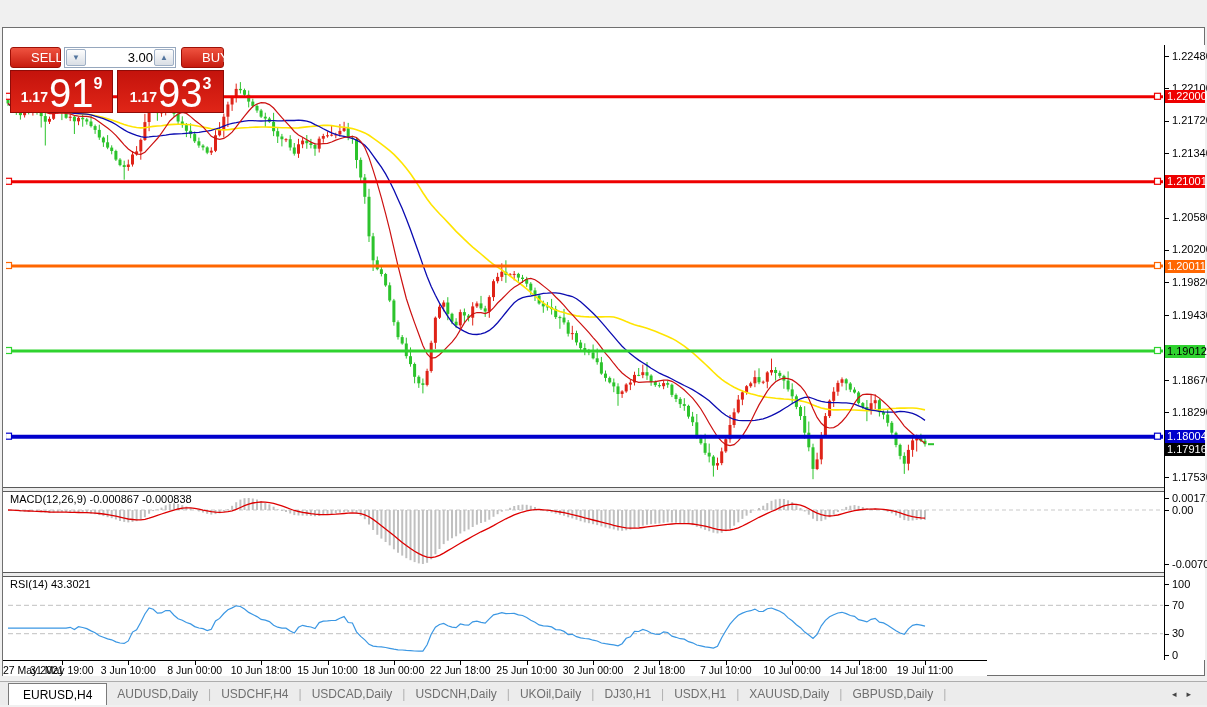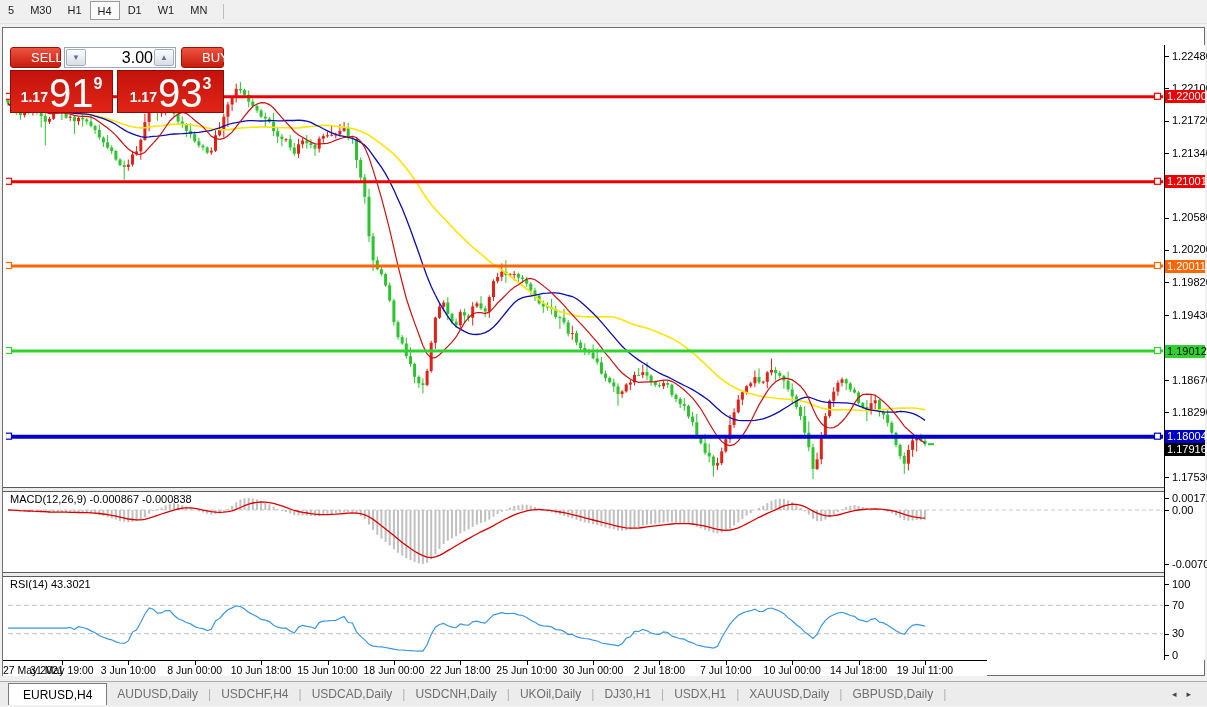--- a/index.html
+++ b/index.html
@@ -32,40 +32,39 @@
   .dlab.edge{text-align:left;width:auto;}
   
   .tradepanel{position:absolute;left:10px;top:47px;width:214px;height:66px;z-index:10;}
   .sellbtn,.buybtn{position:absolute;top:0;height:21px;background:linear-gradient(#ef5340,#c71b0e);border:1px solid #9d1006;border-radius:3px;color:#fff;font-size:13px;line-height:20px;box-sizing:border-box;padding-left:20px;}
   .sellbtn{left:0;width:51px;}
   .buybtn{left:171px;width:43px;}
   .spinner{position:absolute;left:54px;top:0;width:112px;height:21px;background:#fff;border:1px solid #96a7bd;box-sizing:border-box;}
   .spbtn{position:absolute;top:1px;width:20px;height:17px;background:linear-gradient(#fdfdfd,#d9dee5);border:1px solid #9fb0c6;border-radius:2px;color:#53759e;font-size:8px;text-align:center;line-height:16px;box-sizing:border-box;}
   .spdown{left:1px;}
   .spup{right:1px;}
-  .volfield{position:absolute;left:22px;top:0;width:66px;height:19px;border:none;outline:none;font-family:"Liberation Sans",sans-serif;font-size:16px;text-align:right;color:#000;padding:0 2px 0 0;}
+  .volfield{position:absolute;left:22px;top:0;width:66px;height:19px;border:none;outline:none;font-family:"Liberation Sans",sans-serif;font-size:13px;text-align:right;color:#000;padding:0 2px 0 0;}
   .pricebox{position:absolute;top:23px;height:43px;background:linear-gradient(#c4130c,#e02517);border:1px solid #8e0c08;box-sizing:border-box;color:#fff;display:flex;align-items:flex-end;justify-content:center;}
   .pricebox.sell{left:0;width:103px;}
   .pricebox.buy{left:107px;width:107px;}
   .pp{font-size:14px;font-weight:bold;margin:0 1px 7px 0;}
   .pb{font-size:40px;line-height:38px;}
   .ps{font-size:16px;font-weight:bold;align-self:flex-start;margin-top:4px;}
   
   .tabbar{position:absolute;left:0;top:681px;width:1207px;height:24px;background:#ececec;border-top:1px solid #adadad;white-space:nowrap;padding-left:8px;box-sizing:border-box;}
   .tab{display:inline-block;font-size:12px;color:#6f6f6f;padding:5px 10px 0;vertical-align:top;}
   .tab.active{background:#fff;border:1px solid #7a7a7a;border-bottom:none;color:#000;padding:4px 14px 0;margin-top:1px;height:22px;box-sizing:border-box;}
   .tabsep{color:#b0b0b0;font-size:12px;vertical-align:top;padding-top:5px;display:inline-block;}
   .tabarrows{position:absolute;right:16px;top:7px;font-size:9px;color:#444;}
   .tabarrows span{margin-left:10px;}
 </style>
 </head>
 <body>
 
 <div class="screen">
-  <div class="toolbar" id="tfbar"><div class="tfbtn">5</div><div class="tfbtn">M30</div><div class="tfbtn">H1</div><div class="tfbtn active">H4</div><div class="tfbtn">D1</div><div class="tfbtn">W1</div><div class="tfbtn">MN</div><div class="tfsep"></div></div>
 
   <div class="chartframe"></div>
 
 
   <svg id="mainsvg" class="panel" viewBox="6 45 1158 442">
       <g>
         <line x1="8.0" y1="96.4" x2="8.0" y2="105.9" stroke="#2cc32c" stroke-width="1"></line>
         <rect x="6.5" y="100.0" width="3" height="3.4" fill="#2cc32c"></rect>
         <line x1="12.1" y1="101.5" x2="12.1" y2="112.1" stroke="#2cc32c" stroke-width="1"></line>
         <rect x="10.6" y="103.4" width="3" height="7.4" fill="#2cc32c"></rect>

